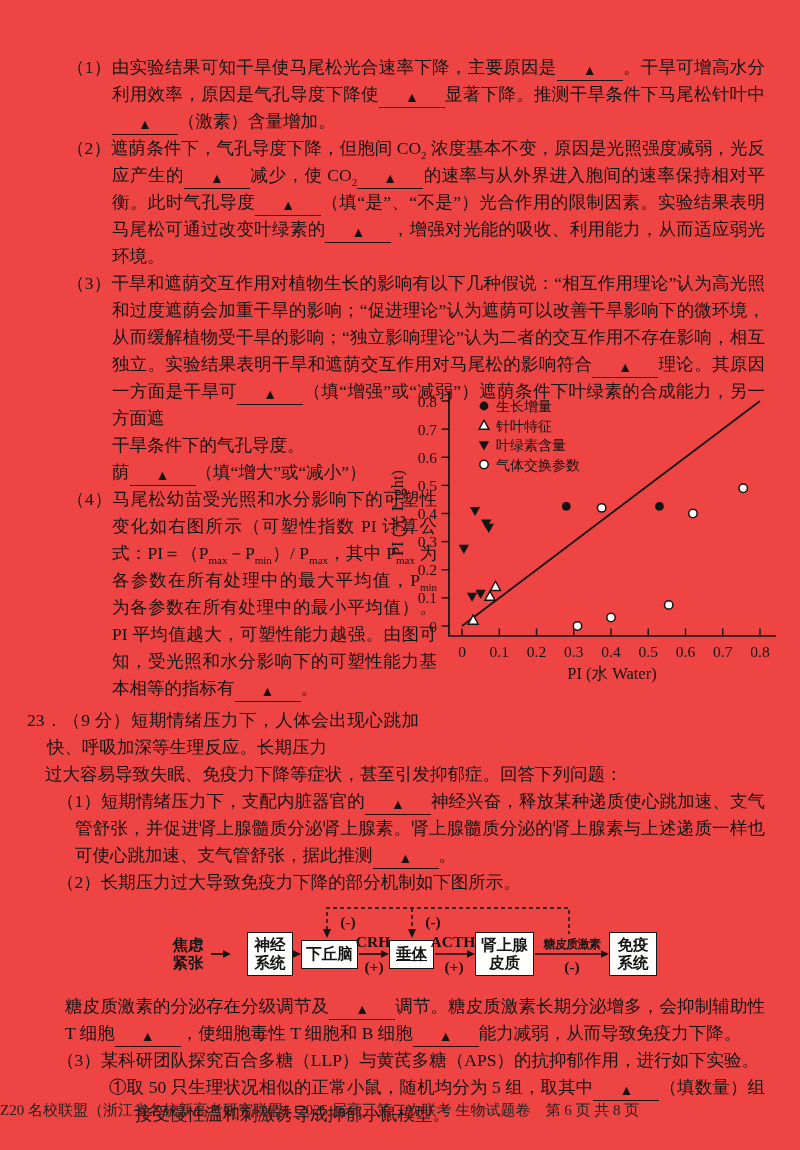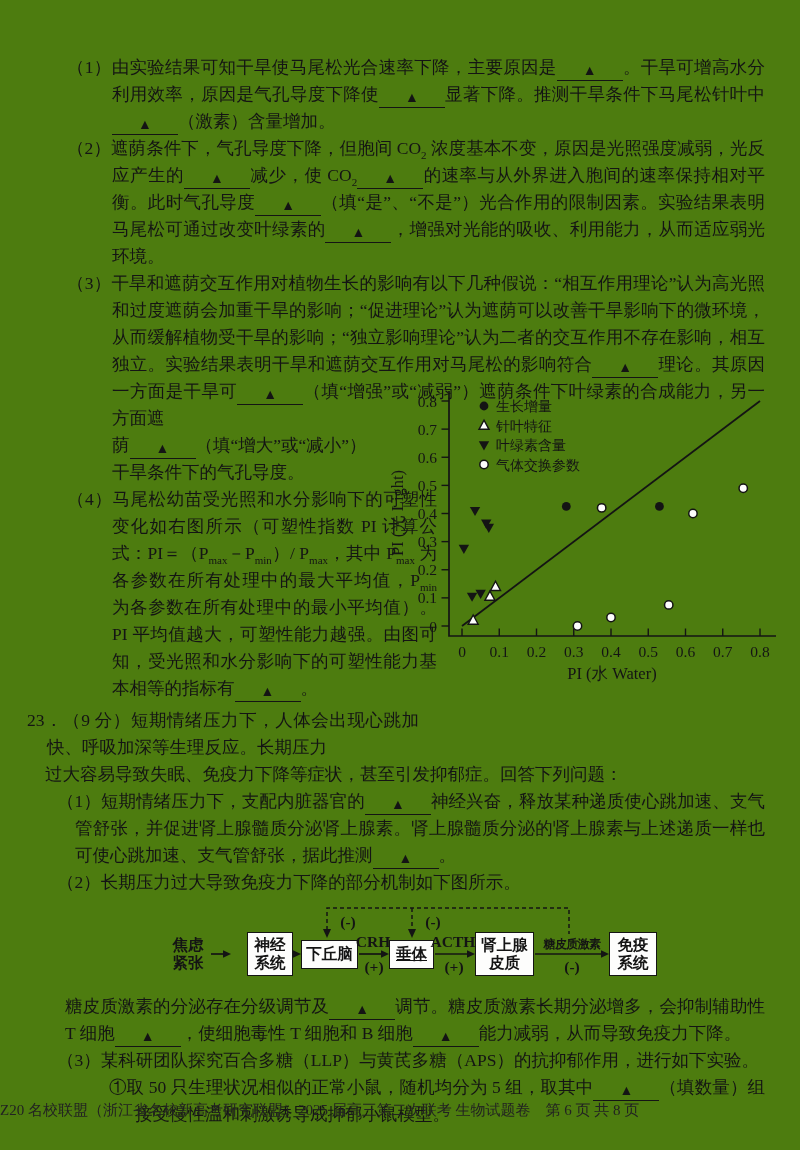--- a/index.html
+++ b/index.html
@@ -1,20 +1,20 @@
 <!DOCTYPE html>
 <html><head>
 <meta charset="utf-8">
 <style>
   html,body{margin:0;padding:0;background:#e8e8e8;}
   .page{
     position:relative;
     width:800px;height:1150px;
     margin:0 auto;
-    background:#4d7c0f;
+    background:#ef4444;
     overflow:hidden;
     font-family:"Liberation Serif","DejaVu Serif",serif;
     color:#141414;
     font-size:17.5px;
     line-height:27px;
   }
   .content{position:absolute;left:0;top:54px;right:0;padding:0 35px 0 24px;}
   p{margin:0;text-align:justify;}
   .part{margin-left:43px;padding-left:45px;text-indent:-45px;}
   .part-label{display:inline;}
@@ -50,22 +50,22 @@
 <body>
 
 <div class="page">
   <div class="content">
 
     <p class="part"><span class="part-label">（1）</span><span>由实验结果可知干旱使马尾松光合速率下降，主要原因是<span class="blank">▲</span>。干旱可增高水分利用效率，原因是气孔导度下降使<span class="blank">▲</span>显著下降。推测干旱条件下马尾松针叶中<span class="blank">▲</span>（激素）含量增加。</span></p>
 
     <p class="part"><span class="part-label">（2）</span><span>遮荫条件下，气孔导度下降，但胞间 CO<sub>2</sub> 浓度基本不变，原因是光照强度减弱，光反应产生的<span class="blank">▲</span>减少，使 CO<sub>2</sub><span class="blank">▲</span>的速率与从外界进入胞间的速率保持相对平衡。此时气孔导度<span class="blank">▲</span>（填“是”、“不是”）光合作用的限制因素。实验结果表明马尾松可通过改变叶绿素的<span class="blank">▲</span>，增强对光能的吸收、利用能力，从而适应弱光环境。</span></p>
 
     <p class="part"><span class="part-label">（3）</span><span>干旱和遮荫交互作用对植物生长的影响有以下几种假说：“相互作用理论”认为高光照和过度遮荫会加重干旱的影响；“促进理论”认为遮荫可以改善干旱影响下的微环境，从而缓解植物受干旱的影响；“独立影响理论”认为二者的交互作用不存在影响，相互独立。实验结果表明干旱和遮荫交互作用对马尾松的影响符合<span class="blank">▲</span>理论。其原因一方面是干旱可<span class="blank">▲</span>（填“增强”或“减弱”）遮荫条件下叶绿素的合成能力，另一方面遮</span></p>
+    <p class="part" style="text-indent:0;"><span>干旱条件下的气孔导度。</span></p>
     <p class="part" style="text-indent:0;"><span>荫<span class="blank">▲</span>（填“增大”或“减小”）</span></p>
-    <p class="part" style="text-indent:0;"><span>干旱条件下的气孔导度。</span></p>
 
     <p class="part narrow4"><span class="part-label">（4）</span><span>马尾松幼苗受光照和水分影响下的可塑性变化如右图所示（可塑性指数 PI 计算公式：PI＝（P<sub>max</sub>－P<sub>min</sub>）/ P<sub>max</sub>，其中 P<sub>max</sub> 为各参数在所有处理中的最大平均值，P<sub>min</sub> 为各参数在所有处理中的最小平均值）。PI 平均值越大，可塑性能力越强。由图可知，受光照和水分影响下的可塑性能力基本相等的指标有<span class="blank">▲</span>。</span></p>
 
     <p class="q23head"><span>23．</span><span>（9 分）</span><span>短期情绪压力下，人体会出现心跳加快、呼吸加深等生理反应。长期压力</span></p>
     <p class="q23wide"><span>过大容易导致失眠、免疫力下降等症状，甚至引发抑郁症。回答下列问题：</span></p>
 
     <p class="subpart"><span class="part-label">（1）</span><span>短期情绪压力下，支配内脏器官的<span class="blank">▲</span>神经兴奋，释放某种递质使心跳加速、支气管舒张，并促进肾上腺髓质分泌肾上腺素。肾上腺髓质分泌的肾上腺素与上述递质一样也可使心跳加速、支气管舒张，据此推测<span class="blank">▲</span>。</span></p>
 
     <p class="subpart"><span class="part-label">（2）</span><span>长期压力过大导致免疫力下降的部分机制如下图所示。</span></p>
 

